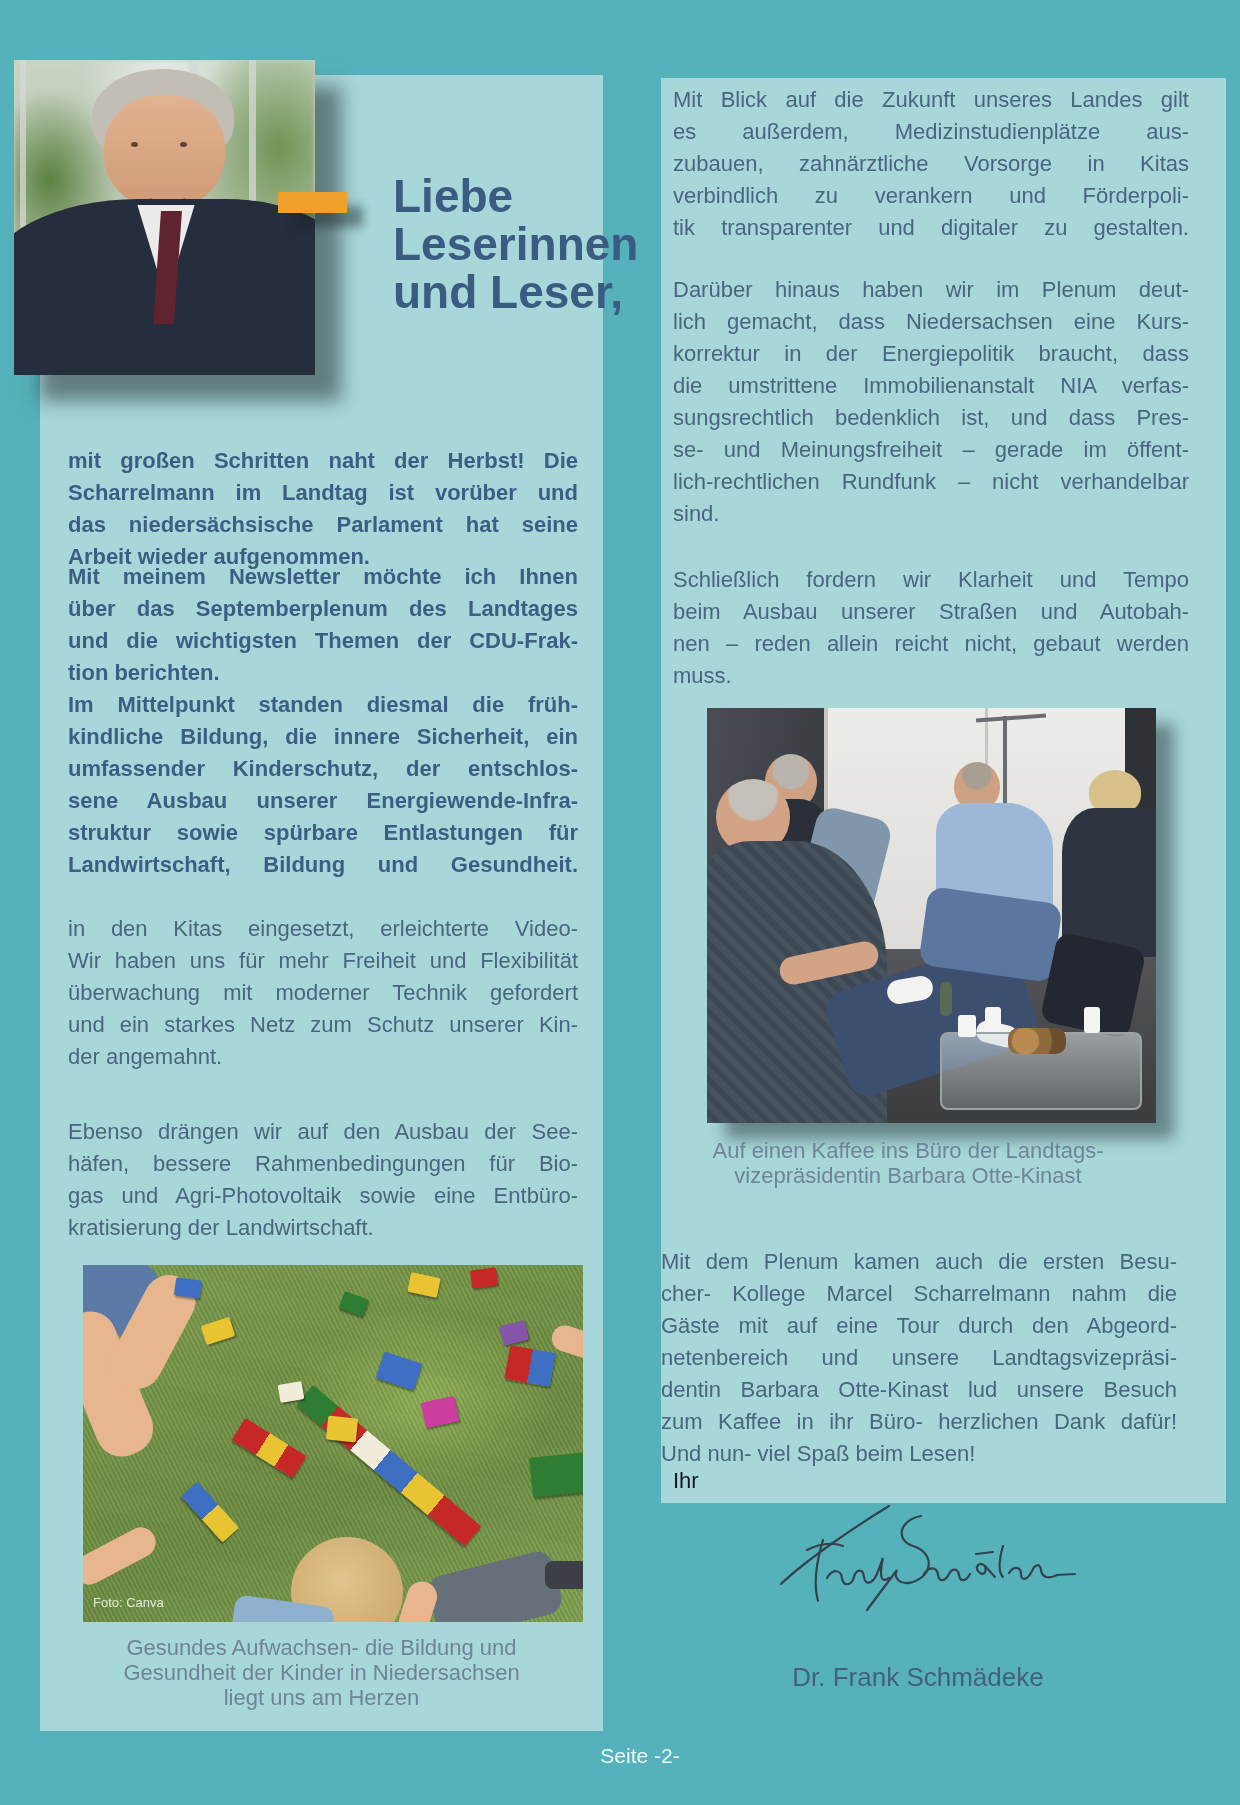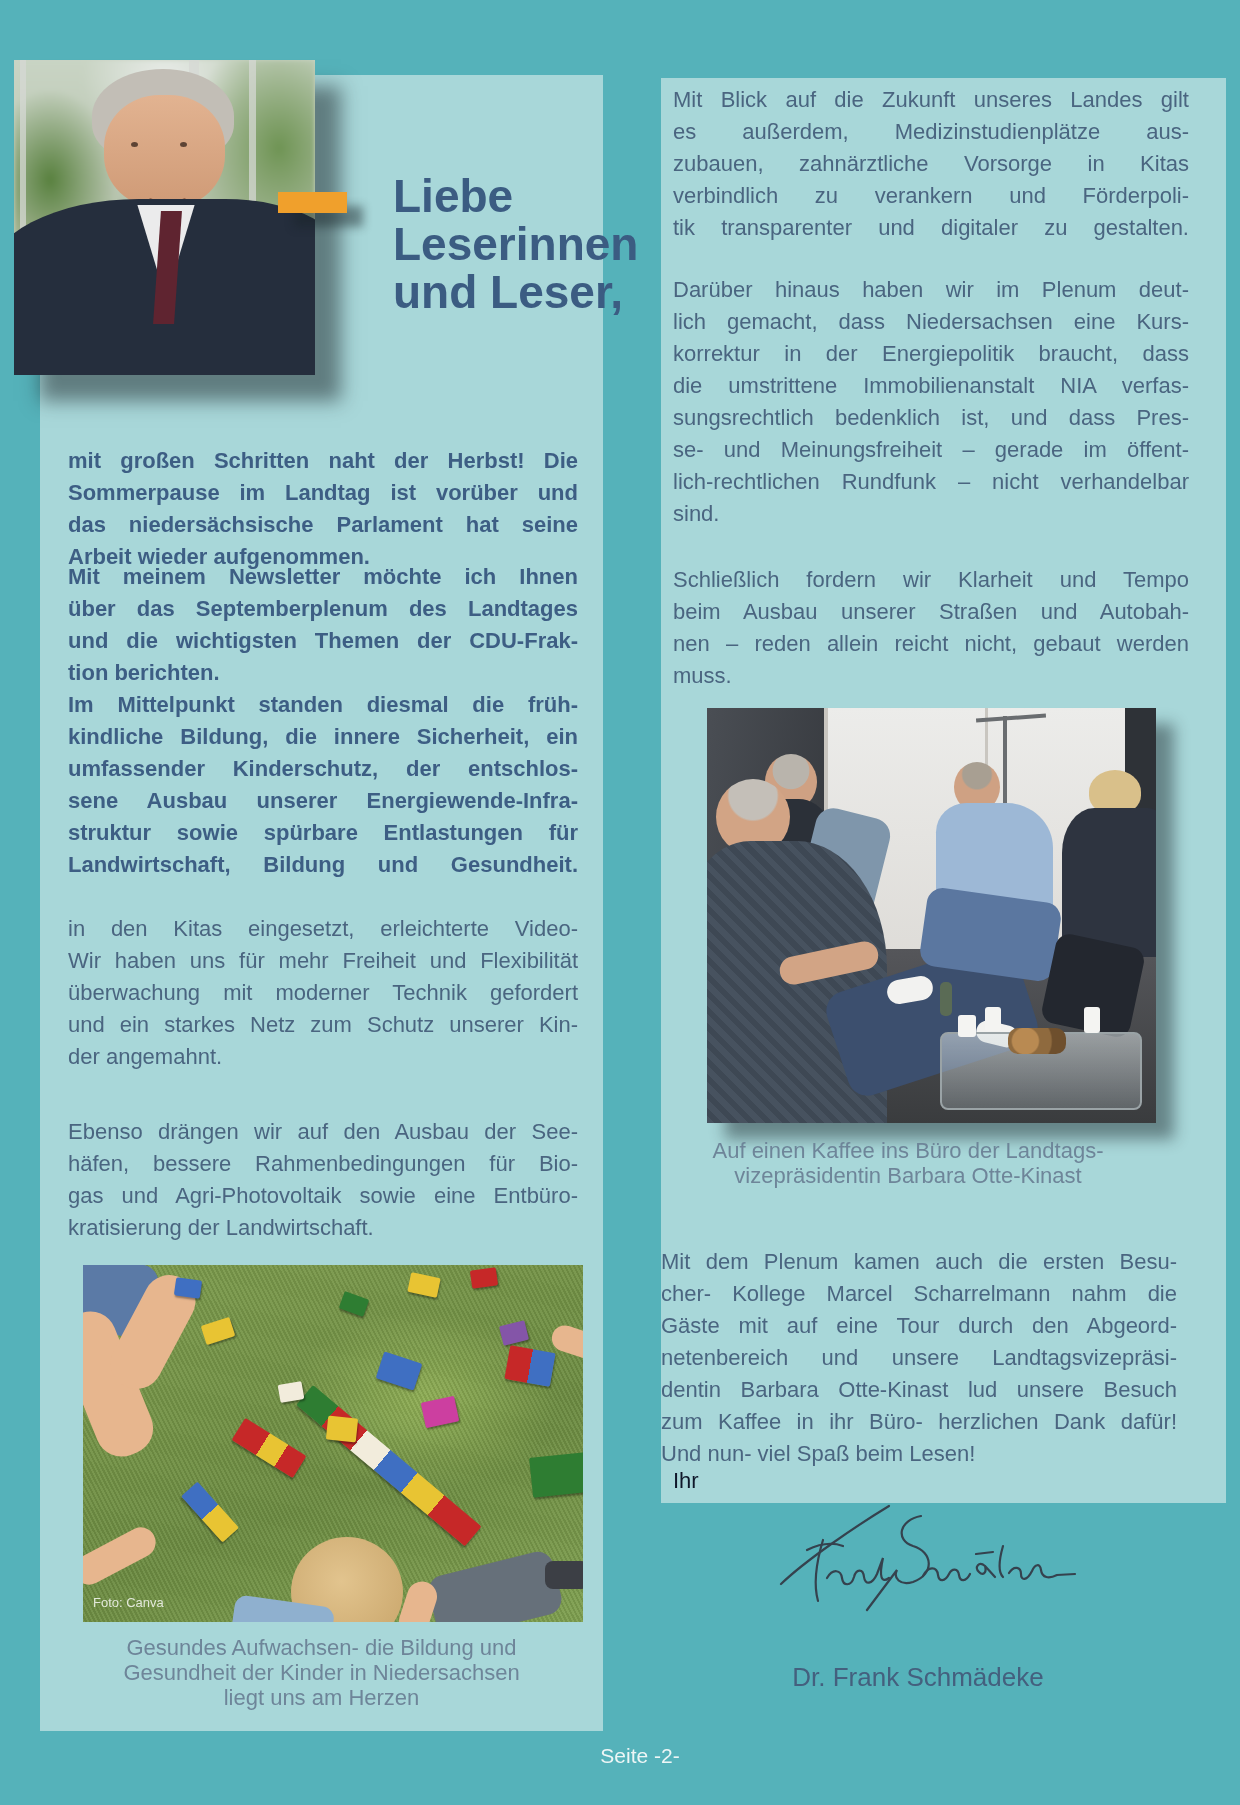--- a/index.html
+++ b/index.html
@@ -83,21 +83,21 @@
 </style>
 </head>
 <body>
 
 <div class="page">
 
   <div class="panel left">
 
     <div class="para bold last-left" style="left:28px;top:370px;width:510px;">
         <div class="tline">mit großen Schritten naht der Herbst! Die</div>
-        <div class="tline">Sommerpause im Landtag ist vorüber und</div>
+        <div class="tline">Scharrelmann im Landtag ist vorüber und</div>
         <div class="tline">das niedersächsische Parlament hat seine</div>
         <div class="tline tlast">Arbeit wieder aufgenommen.</div>
       </div>
 
     <div class="para bold last-left" style="left:28px;top:486px;width:510px;">
         <div class="tline">Mit meinem Newsletter möchte ich Ihnen</div>
         <div class="tline">über das Septemberplenum des Landtages</div>
         <div class="tline">und die wichtigsten Themen der CDU-Frak-</div>
         <div class="tline tlast">tion berichten.</div>
       </div>

